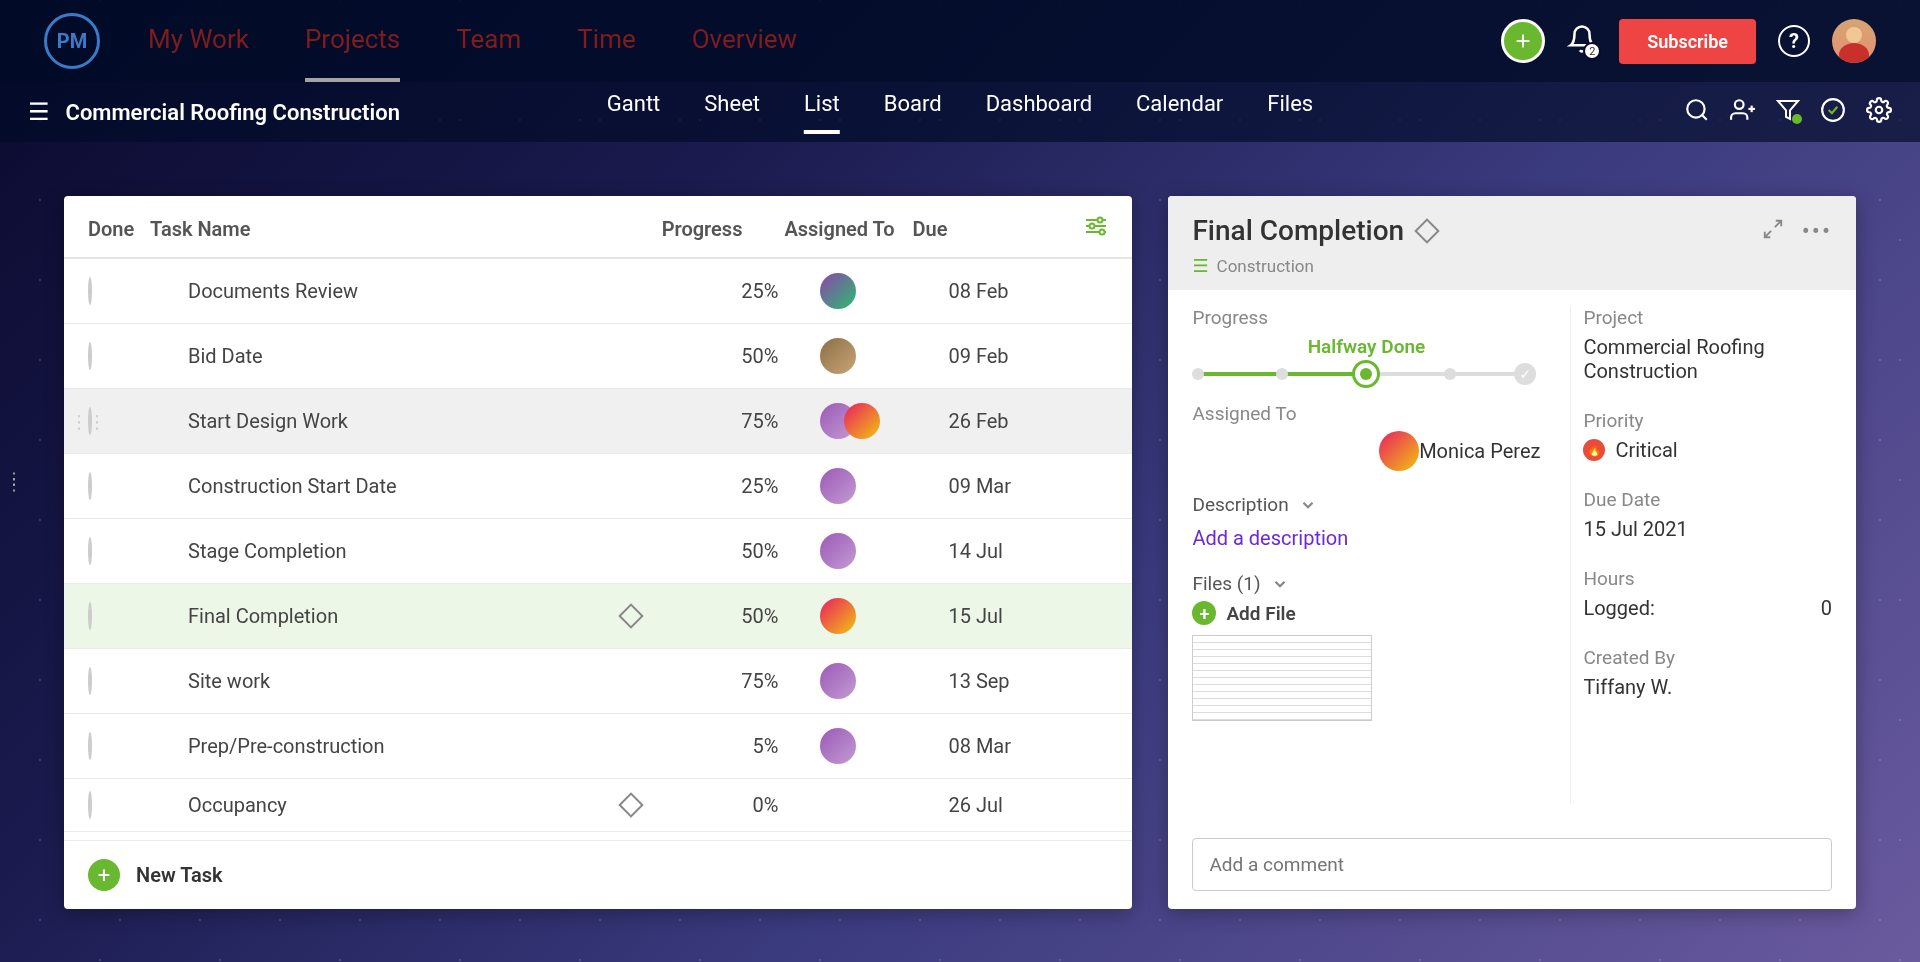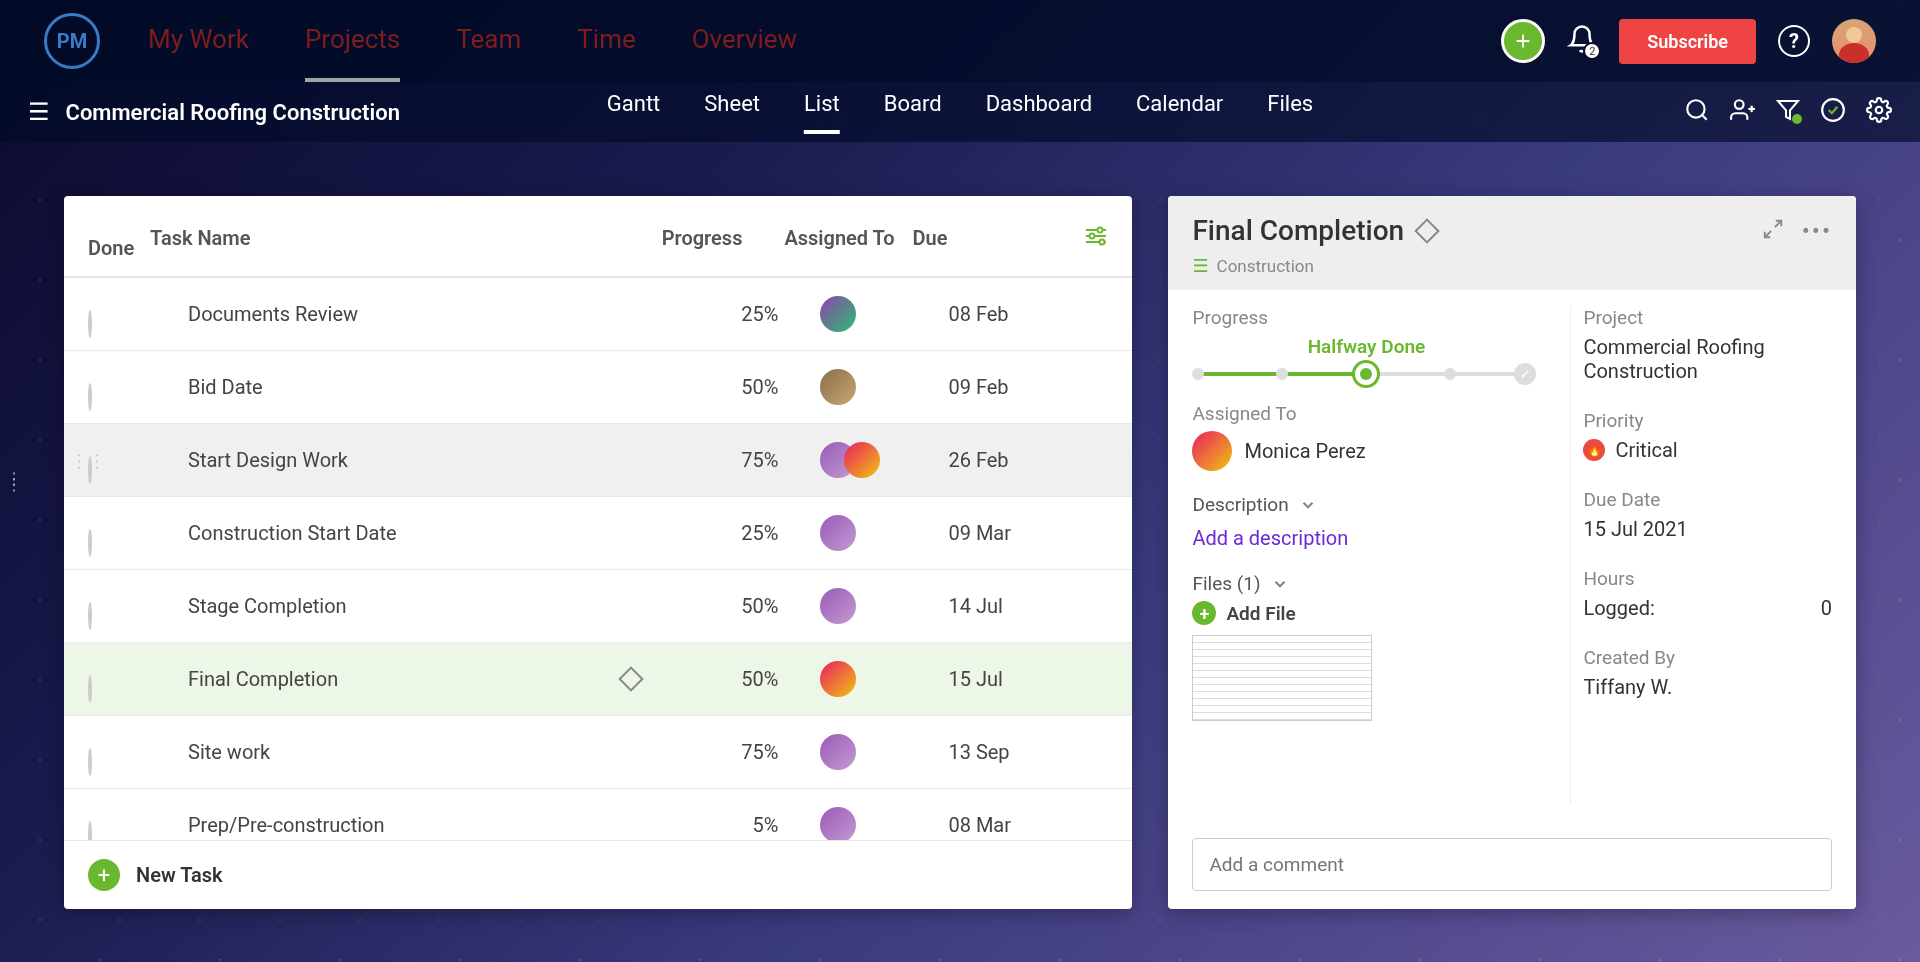--- a/index.html
+++ b/index.html
@@ -29,21 +29,21 @@
 .viewtab { color: #fff; font-size: 22px; cursor: pointer; padding-bottom: 14px; }
 .viewtab.active { border-bottom: 4px solid #fff; }
 .subnav-right { margin-left: auto; display: flex; gap: 20px; align-items: center; }
 .subnav-icon { cursor: pointer; color: #fff; position:relative; }
 .filter-dot { position:absolute; bottom:2px; right:-2px; width:10px; height:10px; border-radius:50%; background:#6ab82f; }
 
 .workspace { display: flex; gap: 36px; padding: 54px 64px; position: relative; z-index: 5; }
 
 .task-panel { background: #fff; border-radius: 4px; box-shadow: 0 4px 20px rgba(0,0,0,0.3); width: 1094px; height: 713px; display:flex; flex-direction:column; position:relative; }
 .task-header { display: flex; padding: 20px 24px 16px; border-bottom: 2px solid #e5e5e5; font-size: 20px; color: #555; font-weight: 600; align-items:center; }
-.col-done { width: 62px; margin-top: 20px; }
+.col-done { width: 62px; }
 .col-name { flex: 1; }
 .col-progress { width: 120px; text-align: right; }
 .col-assigned { width: 170px; padding-left: 42px; }
 .col-due { width: 160px; }
 .settings-ic { cursor:pointer; margin-left: 12px; }
 .task-list { flex:1; overflow:hidden; }
 .task-row { display:flex; align-items:center; padding: 14px 24px; border-bottom: 1px solid #eaeaea; font-size: 20px; color: #444; position:relative; }
 .task-row.active { background: #edf7e8; }
 .task-row.active::after { content:''; position:absolute; right:-18px; top:50%; transform:translateY(-50%); border-left:18px solid #edf7e8; border-top:18px solid transparent; border-bottom:18px solid transparent; }
 .drag-handle { position:absolute; left:6px; width:14px; color:#ccc; font-size:18px; }
@@ -81,21 +81,21 @@
 .progress-track { position:relative; height:12px; margin: 28px 6px 0; }
 .progress-line { position:absolute; top:50%; left:0; right:0; height:4px; background:#ddd; transform:translateY(-50%); border-radius:2px; }
 .progress-fill { position:absolute; top:50%; left:0; width:50%; height:4px; background:#6ab82f; transform:translateY(-50%); border-radius:2px; }
 .progress-dot { position:absolute; top:50%; transform:translate(-50%,-50%); width:12px; height:12px; border-radius:50%; background:#ddd; }
 .progress-dot.d0{left:0;} .progress-dot.d1{left:25%;} .progress-dot.d3{left:75%;}
 .progress-handle { position:absolute; left:50%; top:50%; transform:translate(-50%,-50%); width:28px; height:28px; border-radius:50%; background:#fff; border:3px solid #6ab82f; display:flex; align-items:center; justify-content:center; }
 .progress-handle::after { content:''; width:12px; height:12px; border-radius:50%; background:#6ab82f; }
 .progress-end { position:absolute; right:-2px; top:50%; transform:translate(0,-50%); width:22px; height:22px; border-radius:50%; background:#ddd; display:flex;align-items:center;justify-content:center;color:#fff;font-size:14px; }
 .progress-label { text-align:center; color:#6ab82f; font-size:19px; font-weight:600; margin-bottom:-18px; }
 
-.assignee { display:flex; align-items:center; gap:12px; margin-top:6px; }
+.assignee { display:flex; align-items:center; margin-top:6px;justify-content:flex-end; }
 .assignee .avatar { width:40px; height:40px; }
 .descr-row { display:flex; align-items:center; gap:10px; font-size:19px; color:#555; cursor:pointer; }
 .descr-placeholder { color:#6d28d9; font-size:20px; cursor:pointer; }
 .files-row { display:flex; align-items:center; gap:10px; font-size:19px; color:#555; cursor:pointer; }
 .add-file { display:flex; align-items:center; gap:10px; font-size:19px; color:#444; cursor:pointer; margin-top:6px; font-weight:600;}
 .add-file-plus { width:24px; height:24px; background:#6ab82f; border-radius:50%; color:#fff; display:flex; align-items:center; justify-content:center; font-size:18px; }
 .file-thumb { width:180px; height:86px; border:1px solid #ccc; margin-top:10px; background:repeating-linear-gradient(#fff,#fff 6px,#ddd 6px,#ddd 7px); cursor:pointer;}
 .priority-row { display:flex; align-items:center; gap:10px; }
 .priority-icon { width:22px; height:22px; border-radius:50%; background:#e74c3c; display:flex; align-items:center; justify-content:center; color:#fff; font-size:12px; }
 .hours-row { display:flex; justify-content:space-between; font-size:20px; color:#333; }

